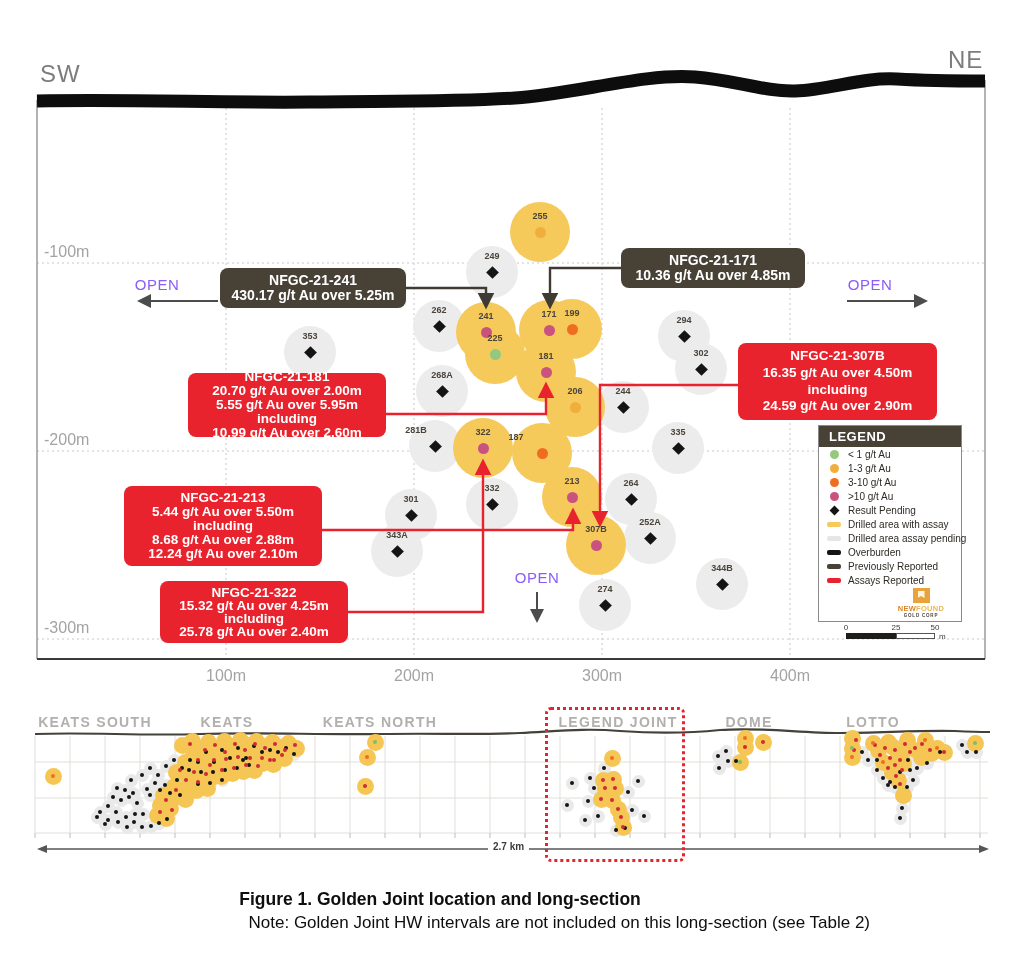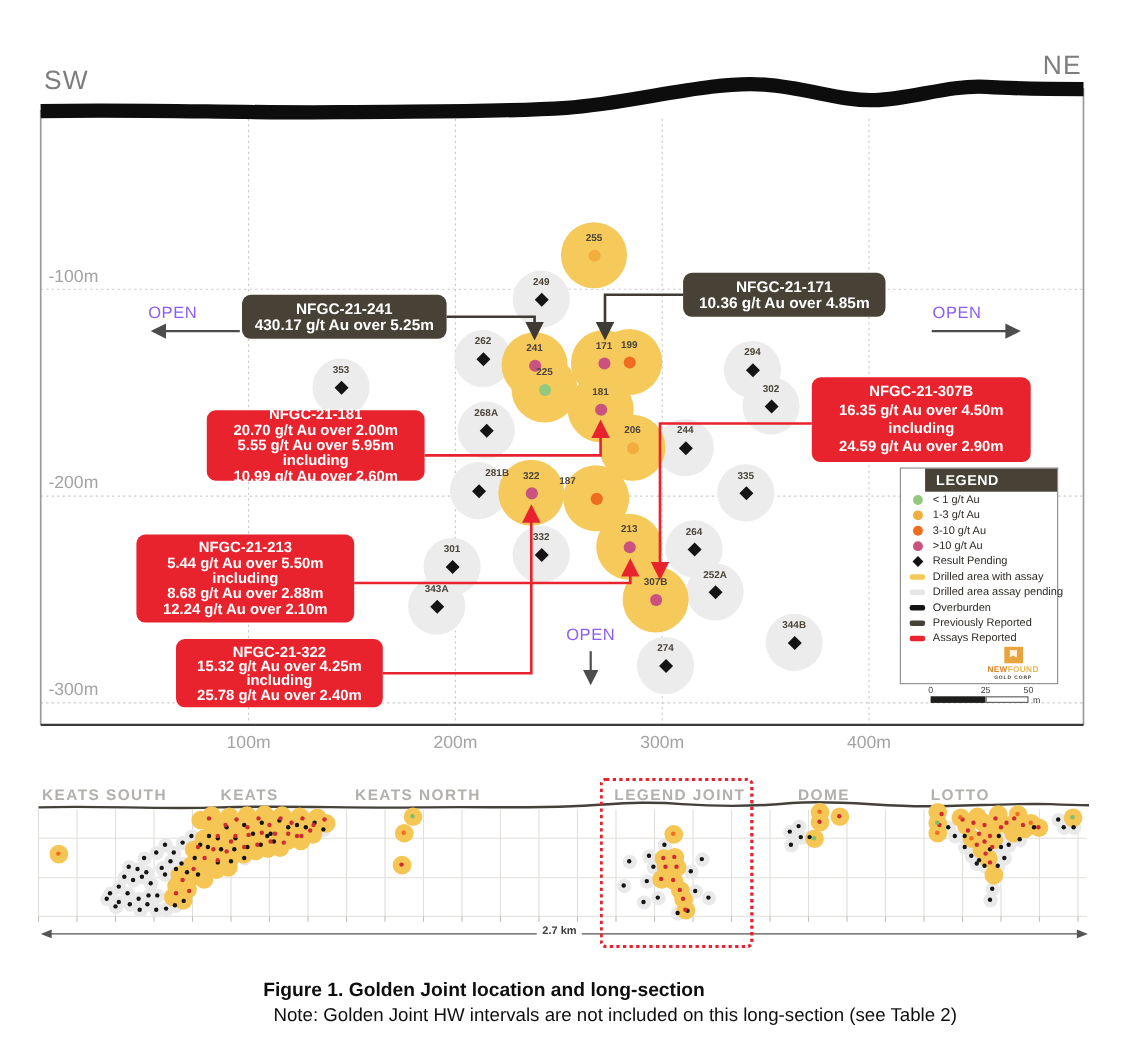--- a/index.html
+++ b/index.html
@@ -23,21 +23,21 @@
   .diamond{position:absolute;width:9px;height:9px;background:#141414;transform:rotate(45deg);z-index:4;}
   .hole-label{position:absolute;font-size:9px;font-weight:bold;color:#4a443a;z-index:4;
               width:40px;text-align:center;}
   .callout{position:absolute;border-radius:8px;color:#ffffff;font-weight:bold;text-align:center;
            display:flex;flex-direction:column;justify-content:center;font-size:13.5px;}
   .callout.dark{background:#474136;font-size:14px;}
   .callout.red{background:#e8232d;}
   .legend{position:absolute;left:818px;top:425px;width:144px;height:197px;background:#ffffff;
           border:1.5px solid #8a8a8a;z-index:6;box-sizing:border-box;}
   .legend-header{background:#474136;color:#ffffff;font-weight:bold;font-size:13px;
-                 padding:3px 0 3px 10px;letter-spacing:0.5px;margin-left:22px;}
+                 padding:3px 0 3px 10px;letter-spacing:0.5px;}
   .legend-subtitle{font-size:10px;font-weight:bold;color:#2e2a25;padding:5px 0 2px 8px;}
   .legend-item{position:relative;height:14px;display:flex;align-items:center;padding-left:8px;}
   .legend-swatch{width:14px;margin-right:7px;display:flex;justify-content:center;align-items:center;flex:0 0 14px;}
   .legend-label{font-size:10px;color:#2e2a25;white-space:nowrap;}
   .lg-dot{width:9px;height:9px;border-radius:50%;}
   .lg-diamond{width:7px;height:7px;background:#141414;transform:rotate(45deg);}
   .lg-bar{width:14px;height:5px;border-radius:2px;}
   .logo{position:absolute;right:5px;bottom:3px;width:70px;text-align:center;z-index:7;}
   .logo-flag{width:17px;height:15px;background:#e8a33d;margin:0 auto 1px auto;position:relative;}
   .logo-flag:after{content:"";position:absolute;left:5px;top:3px;width:7px;height:7px;background:#fff3dd;
@@ -427,21 +427,21 @@
       <div class="hole-label" style="left: 681px; top: 348px;">302</div>
       <div class="dot" style="left: 540.5px; top: 366.5px; background: rgb(201, 82, 127);"></div>
       <div class="hole-label" style="left: 526px; top: 351px;">181</div>
       <div class="diamond" style="left: 437.5px; top: 386.5px;"></div>
       <div class="hole-label" style="left: 422px; top: 370px;">268A</div>
       <div class="dot" style="left: 569.5px; top: 401.5px; background: rgb(242, 174, 60);"></div>
       <div class="hole-label" style="left: 555px; top: 386px;">206</div>
       <div class="diamond" style="left: 618.5px; top: 402.5px;"></div>
       <div class="hole-label" style="left: 603px; top: 386px;">244</div>
       <div class="diamond" style="left: 430.5px; top: 441.5px;"></div>
-      <div class="hole-label" style="left: 432px; top: 425px;">281B</div>
+      <div class="hole-label" style="left: 396px; top: 425px;">281B</div>
       <div class="dot" style="left: 477.5px; top: 442.5px; background: rgb(201, 82, 127);"></div>
       <div class="hole-label" style="left: 463px; top: 427px;">322</div>
       <div class="dot" style="left: 536.5px; top: 447.5px; background: rgb(239, 109, 33);"></div>
       <div class="hole-label" style="left: 496px; top: 432px;">187</div>
       <div class="diamond" style="left: 673.5px; top: 443.5px;"></div>
       <div class="hole-label" style="left: 658px; top: 427px;">335</div>
       <div class="dot" style="left: 566.5px; top: 491.5px; background: rgb(201, 82, 127);"></div>
       <div class="hole-label" style="left: 552px; top: 476px;">213</div>
       <div class="diamond" style="left: 626.5px; top: 494.5px;"></div>
       <div class="hole-label" style="left: 611px; top: 478px;">264</div>

